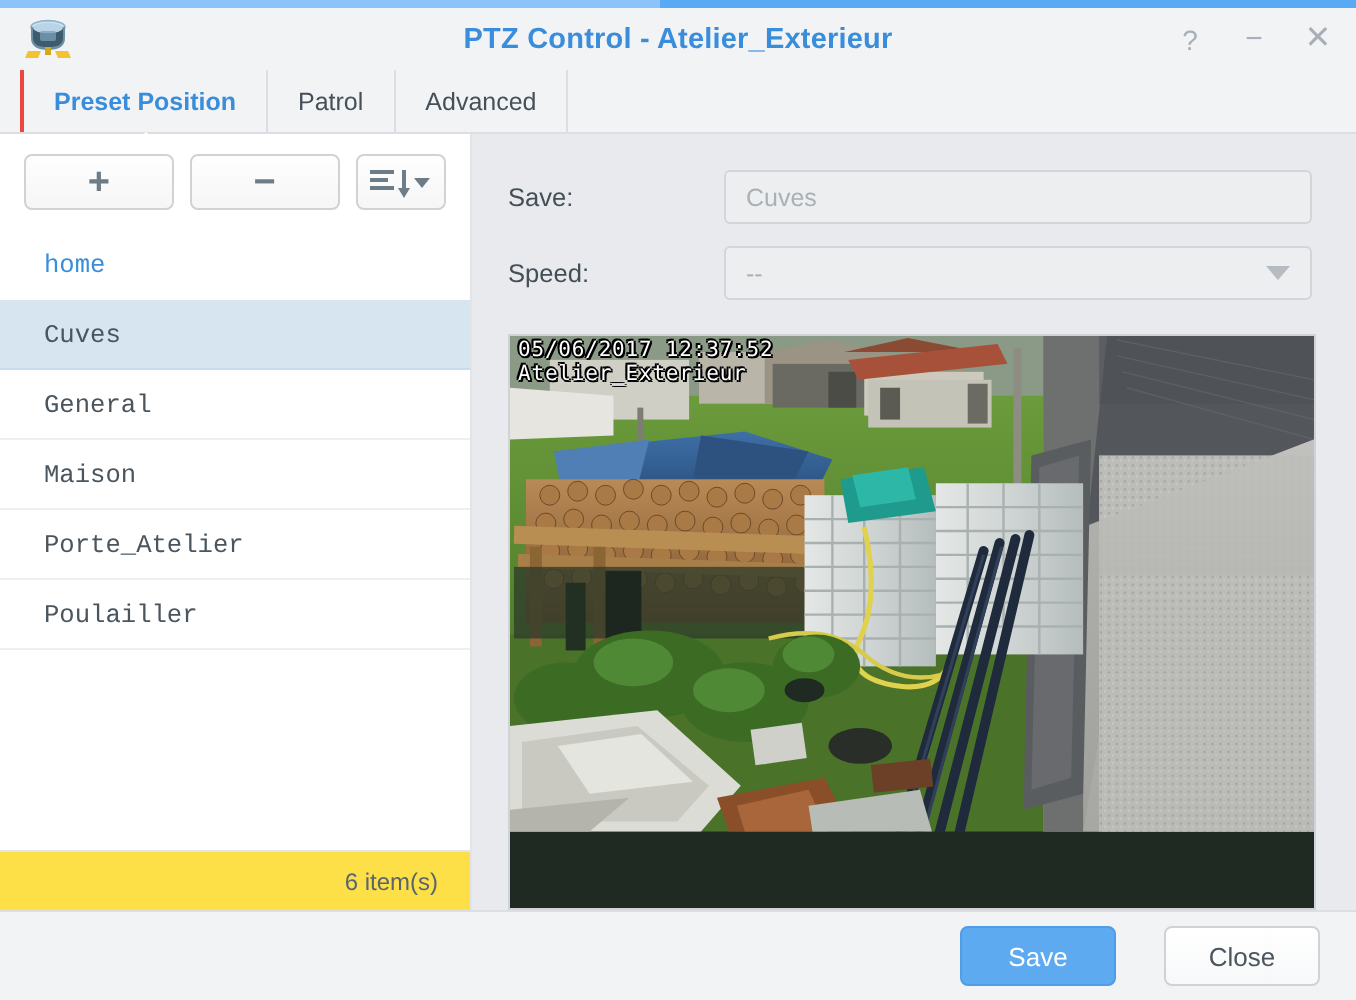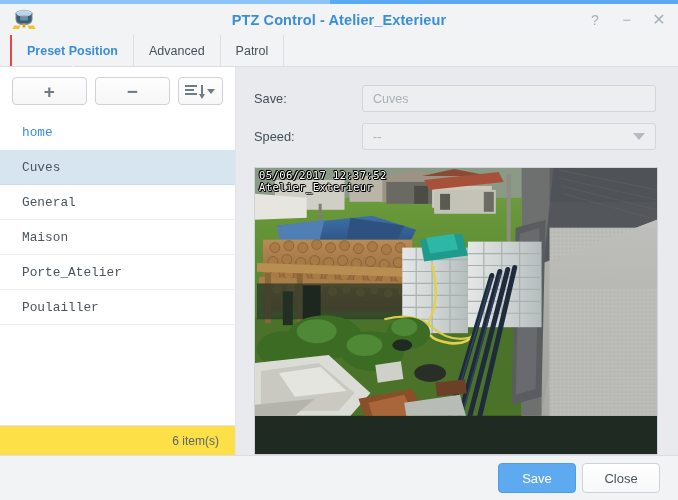--- a/index.html
+++ b/index.html
@@ -324,21 +324,21 @@
 
   
   .footer {
     height: 45px;
     flex: 0 0 45px;
     background: #f2f3f5;
     border-top: 1px solid #dcdee1;
     display: flex;
     align-items: center;
     justify-content: flex-end;
-    gap: 6px;
+    gap: 24px;
     padding-right: 18px;
   }
   .fbtn {
     height: 30px;
     min-width: 78px;
     border-radius: 4px;
     font-size: 13px;
     display: flex;
     align-items: center;
     justify-content: center;
@@ -380,22 +380,22 @@
     <div class="window-title">PTZ Control - Atelier_Exterieur</div>
     <div class="win-controls">
       <div class="win-btn help">?</div>
       <div class="win-btn min">−</div>
       <div class="win-btn close">✕</div>
     </div>
   </div>
 
   <div class="tab-bar">
     <div class="tab active">Preset Position</div>
+    <div class="tab">Patrol</div>
     <div class="tab">Advanced</div>
-    <div class="tab">Patrol</div>
   </div>
   <div class="tab-underline"></div>
 
   <div class="content">
 
     <div class="left-pane">
 
       <div class="toolbar">
         <div class="tbtn tbtn-add">
           <span class="glyph-plus">+</span>

